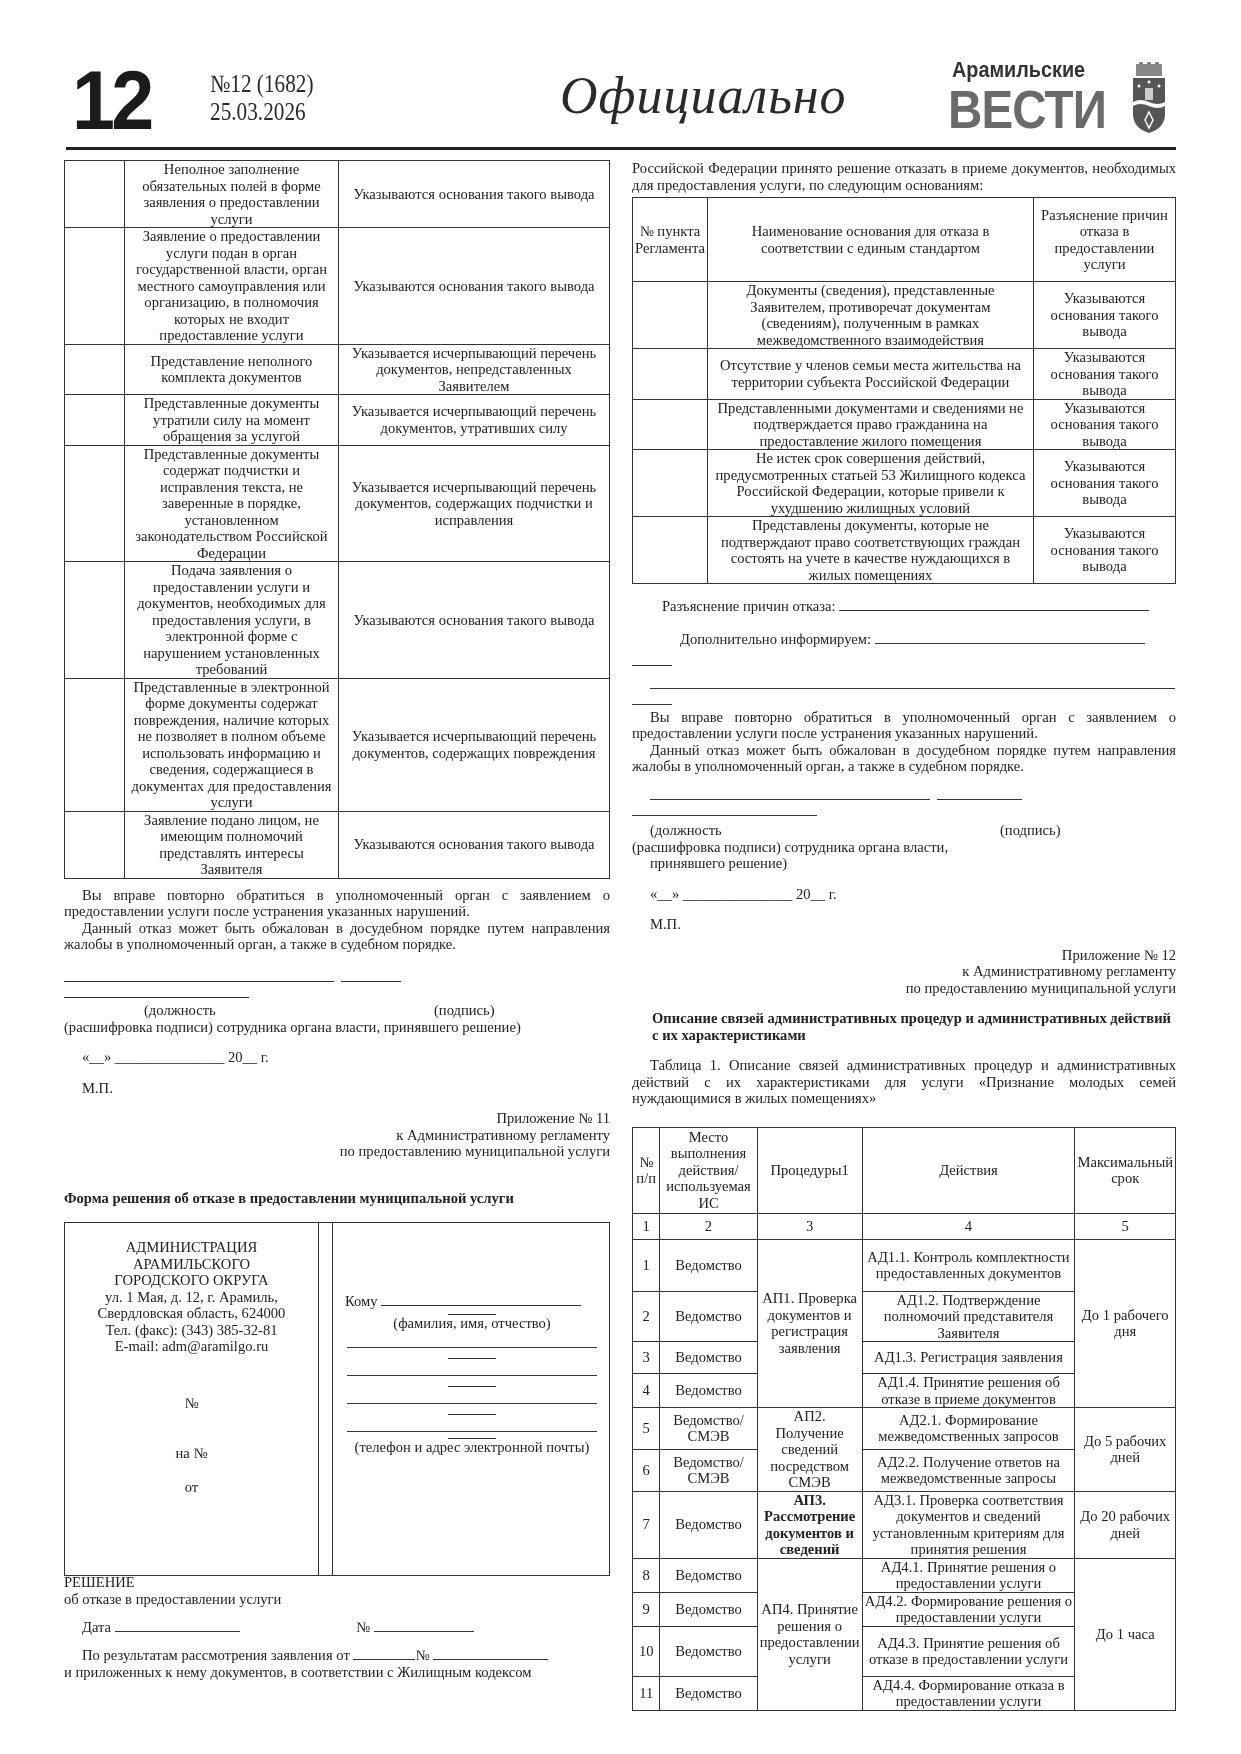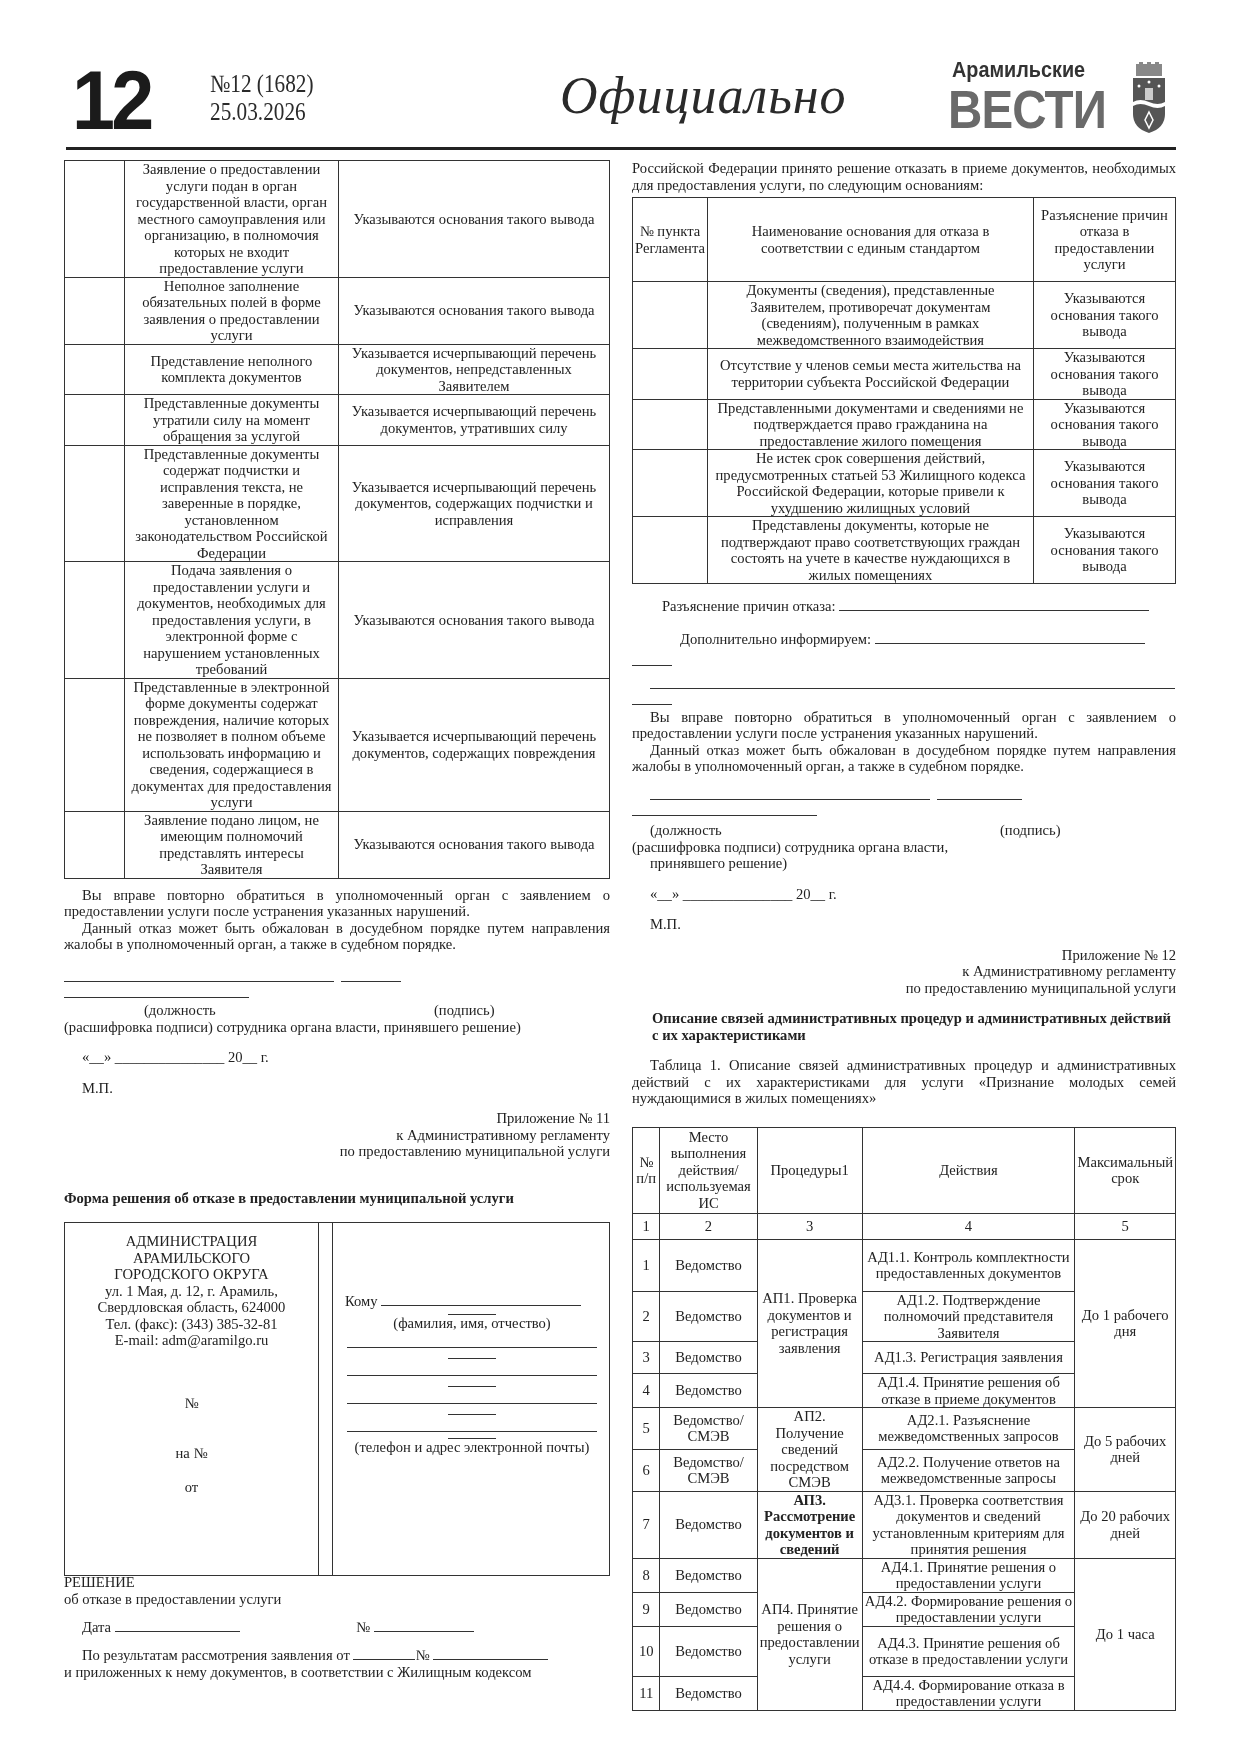--- a/index.html
+++ b/index.html
@@ -25,21 +25,21 @@
   .indent { text-indent: 18px; text-align: justify; }
   .right { text-align: right; }
   .center { text-align: left; }
   .bold { font-weight: 700; }
   .line { display: inline-block; border-bottom: 1px solid #333; height: 12px; vertical-align: baseline; }
 
   
   .form-box { position: relative; border: 1.3px solid #333; height: 352px; margin-top: 16px; }
   .form-box .vl1 { position: absolute; left: 253px; top: 0; bottom: 0; width: 0; border-left: 1.3px solid #333; }
   .form-box .vl2 { position: absolute; left: 267px; top: 0; bottom: 0; width: 0; border-left: 1.3px solid #333; }
-  .form-left { position: absolute; left: 0; top: 10px; width: 253px; text-align: center; }
+  .form-left { position: absolute; left: 0; top: 16px; width: 253px; text-align: center; }
   .form-right { position: absolute; left: 270px; top: 70px; width: 274px; text-align: center; }
   .short-line { display: block; margin: 0 auto; width: 48px; border-bottom: 1px solid #333; height: 10px; }
   .long-line { display: block; margin: 0 auto; width: 250px; border-bottom: 1px solid #333; height: 16px; }
 </style>
 </head>
 <body>
 
 <div class="abs page-num">12</div>
 <div class="abs issue">
   <div>№12 (1682)</div>
@@ -64,28 +64,28 @@
 <div class="abs header-rule"></div>
 
 <div class="abs col-left">
   <table id="tbl-left">
     <colgroup>
         <col style="width:60px">
         <col style="width:214px">
         <col>
       </colgroup>
     <tbody id="tbl-left-body">
+        <tr style="height: 58px;">
+          <td></td>
+          <td>Неполное заполнение обязательных полей в форме заявления о предоставлении услуги</td>
+          <td>Указываются основания такого вывода</td>
+        </tr>
         <tr style="height: 100px;">
           <td></td>
           <td>Заявление о предоставлении услуги подан в орган государственной власти, орган местного самоуправления или организацию, в полномочия которых не входит предоставление услуги</td>
-          <td>Указываются основания такого вывода</td>
-        </tr>
-        <tr style="height: 58px;">
-          <td></td>
-          <td>Неполное заполнение обязательных полей в форме заявления о предоставлении услуги</td>
           <td>Указываются основания такого вывода</td>
         </tr>
         <tr style="height: 48px;">
           <td></td>
           <td>Представление неполного комплекта документов</td>
           <td>Указывается исчерпывающий перечень документов, непредставленных Заявителем</td>
         </tr>
         <tr style="height: 48px;">
           <td></td>
           <td>Представленные документы утратили силу на момент обращения за услугой</td>
@@ -317,21 +317,21 @@
         </tr>
         <tr style="height: 34px;">
           <td>4</td>
           <td>Ведомство</td>
           <td>АД1.4. Принятие решения об отказе в приеме документов</td>
         </tr>
         <tr style="height: 30px;">
           <td>5</td>
           <td>Ведомство/ СМЭВ</td>
           <td rowspan="2" style="vertical-align: middle;">АП2. Получение сведений посредством СМЭВ</td>
-          <td>АД2.1. Разъяснение межведомственных   запросов</td>
+          <td>АД2.1. Формирование межведомственных   запросов</td>
           <td rowspan="2">До 5 рабочих дней</td>
         </tr>
         <tr style="height: 34px;">
           <td>6</td>
           <td>Ведомство/ СМЭВ</td>
           <td>АД2.2. Получение ответов на межведомственные запросы</td>
         </tr>
         <tr style="height: 64px;">
           <td>7</td>
           <td>Ведомство</td>

